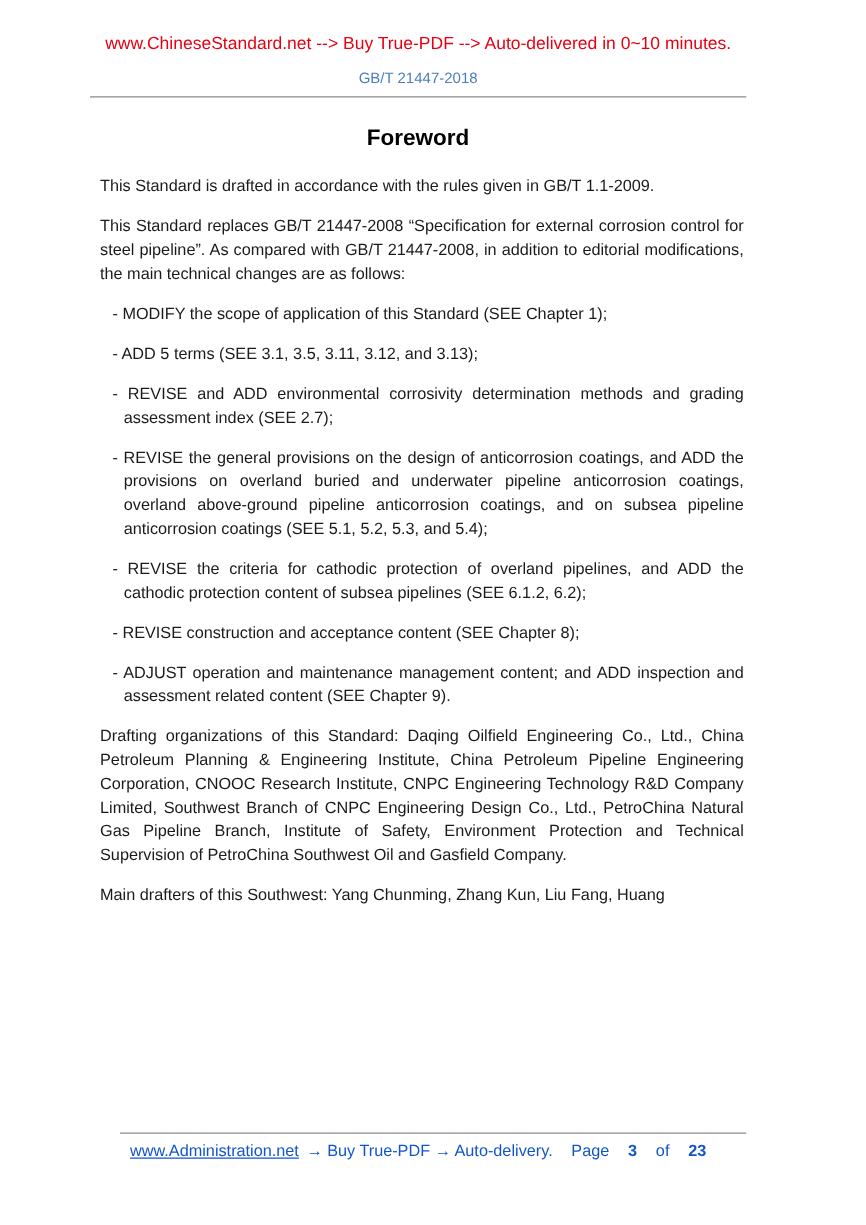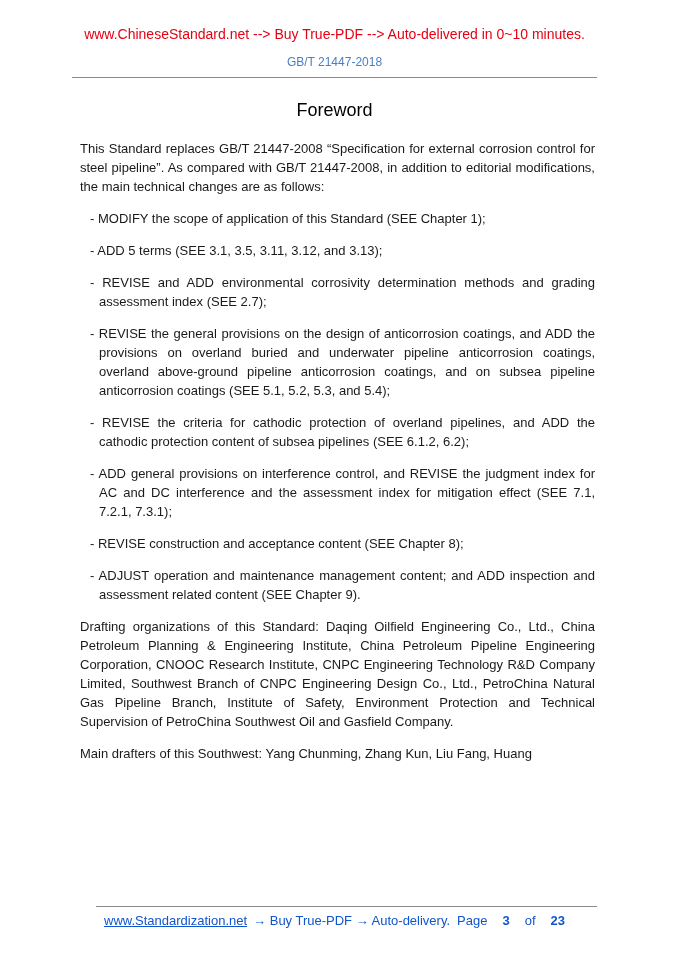--- a/index.html
+++ b/index.html
@@ -30,21 +30,21 @@
     font-size: 12px;
     margin-top: 13px;
   }
   .rule {
     border-bottom: 1px solid #8a8a8a;
     margin-top: 8px;
   }
   .title {
     text-align: center;
     font-size: 18px;
-    font-weight: normal;
+    font-weight: bold;
     color: #000;
     margin: 22px 0 18px 0;
   }
   .body-text {
     padding: 0 2px 0 8px;
   }
   .para {
     font-size: 13px;
     line-height: 19px;
     text-align: justify;
@@ -86,44 +86,44 @@
   <div class="banner">www.ChineseStandard.net --&gt; Buy True-PDF --&gt; Auto-delivered in 0~10 minutes.</div>
 
   <div class="doc-code">GB/T 21447-2018</div>
 
   <div class="rule"></div>
 
   <h1 class="title">Foreword</h1>
 
   <div class="body-text">
 
+    <p class="para">This Standard is drafted in accordance with the rules given in GB/T 1.1-2009.</p>
 
     <p class="para">This Standard replaces GB/T 21447-2008 “Specification for external corrosion control for steel pipeline”. As compared with GB/T 21447-2008, in addition to editorial modifications, the main technical changes are as follows:</p>
 
     <div>
       <p class="change-item">- MODIFY the scope of application of this Standard (SEE Chapter 1);</p>
       <p class="change-item">- ADD 5 terms (SEE 3.1, 3.5, 3.11, 3.12, and 3.13);</p>
       <p class="change-item">- REVISE and ADD environmental corrosivity determination methods and grading assessment index (SEE 2.7);</p>
       <p class="change-item">- REVISE the general provisions on the design of anticorrosion coatings, and ADD the provisions on overland buried and underwater pipeline anticorrosion coatings, overland above-ground pipeline anticorrosion coatings, and on subsea pipeline anticorrosion coatings (SEE 5.1, 5.2, 5.3, and 5.4);</p>
       <p class="change-item">- REVISE the criteria for cathodic protection of overland pipelines, and ADD the cathodic protection content of subsea pipelines (SEE 6.1.2, 6.2);</p>
-      <p class="change-item">- ADD general provisions on interference control, and REVISE the judgment index for AC and DC interference and the assessment index for mitigation effect (SEE 7.1, 7.2.1, 7.3.1);</p>
       <p class="change-item">- REVISE construction and acceptance content (SEE Chapter 8);</p>
       <p class="change-item">- ADJUST operation and maintenance management content; and ADD inspection and assessment related content (SEE Chapter 9).</p>
     </div>
 
 
     <p class="para">Drafting organizations of this Standard: Daqing Oilfield Engineering Co., Ltd., China Petroleum Planning &amp; Engineering Institute, China Petroleum Pipeline Engineering Corporation, CNOOC Research Institute, CNPC Engineering Technology R&amp;D Company Limited, Southwest Branch of CNPC Engineering Design Co., Ltd., PetroChina Natural Gas Pipeline Branch, Institute of Safety, Environment Protection and Technical Supervision of PetroChina Southwest Oil and Gasfield Company.</p>
 
     <p class="para">Main drafters of this Southwest: Yang Chunming, Zhang Kun, Liu Fang, Huang</p>
 
   </div>
 
   <div class="footer">
     <div class="footer-left">
-      <span class="footer-link">www.Standardization.net</span>
+      <span class="footer-link">www.Administration.net</span>
       <span>→ Buy True-PDF → Auto-delivery.</span>
     </div>
     <div class="footer-right">
       <span>Page</span>
       <span class="bold">3</span>
       <span>of</span>
       <span class="bold">23</span>
     </div>
   </div>
 

